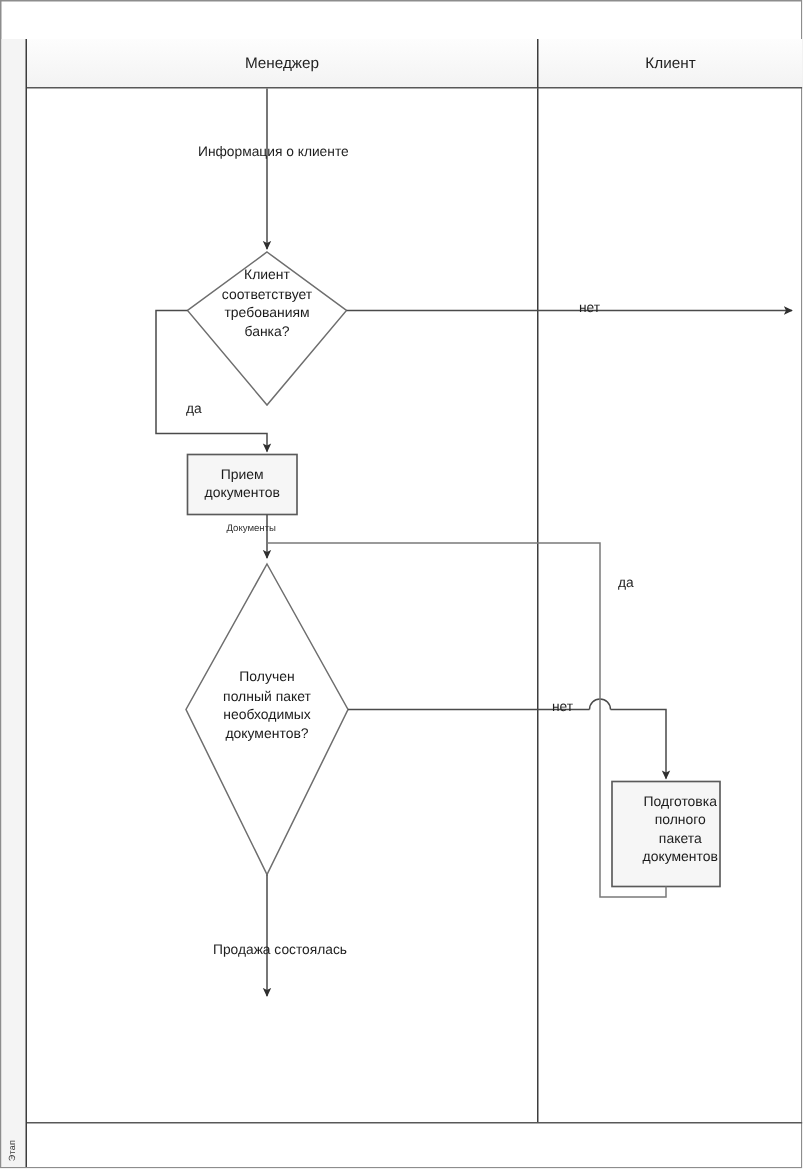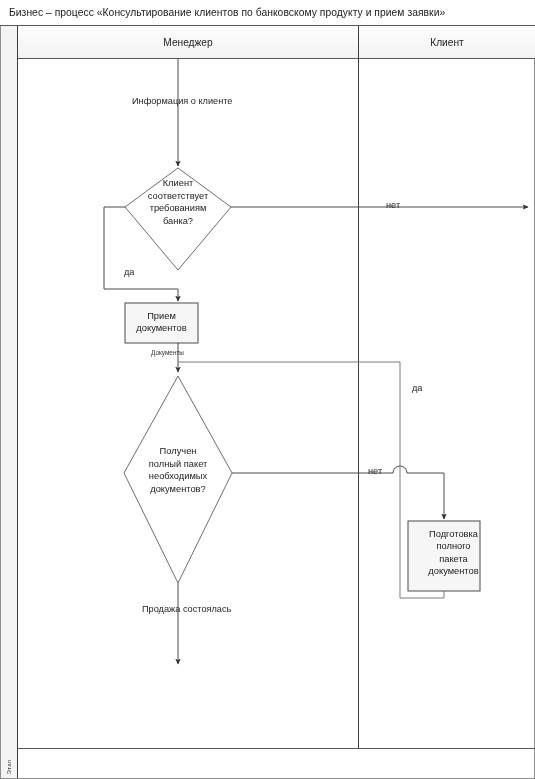--- a/index.html
+++ b/index.html
@@ -137,23 +137,20 @@
     line-height:12.4px;
   }
 </style>
 </head>
 <body>
 
 <div id="page">
 
   <div class="outer-frame"></div>
 
-  <div class="title-bar">
-    <div class="title-text">Бизнес – процесс «Консультирование клиентов по банковскому продукту и прием заявки»</div>
-  </div>
 
   <div class="stage-col">
     <div class="stage-label">Этап</div>
   </div>
 
   <div class="lane-header">
     <div class="lane-hdr-cell lane-hdr-manager">Менеджер</div>
     <div class="lane-hdr-cell lane-hdr-client">Клиент</div>
   </div>
   <div class="lane-divider-hdr"></div>
@@ -216,15 +213,15 @@
 
   <div class="lbl" style="left:348px; top:466px;">нет</div>
 
   <div class="lbl" style="left:392px; top:383px;">да</div>
 
   <div class="node-text box" style="left:408px; top:528px; width:91px;">Подготовка
 полного
 пакета
 документов</div>
 
-  <div class="lbl" style="left:122px; top:604px;">Продажа состоялась</div>
+  <div class="lbl" style="left:122px; top:628px;">Продажа состоялась</div>
 
 </div>
 
 </body></html>

